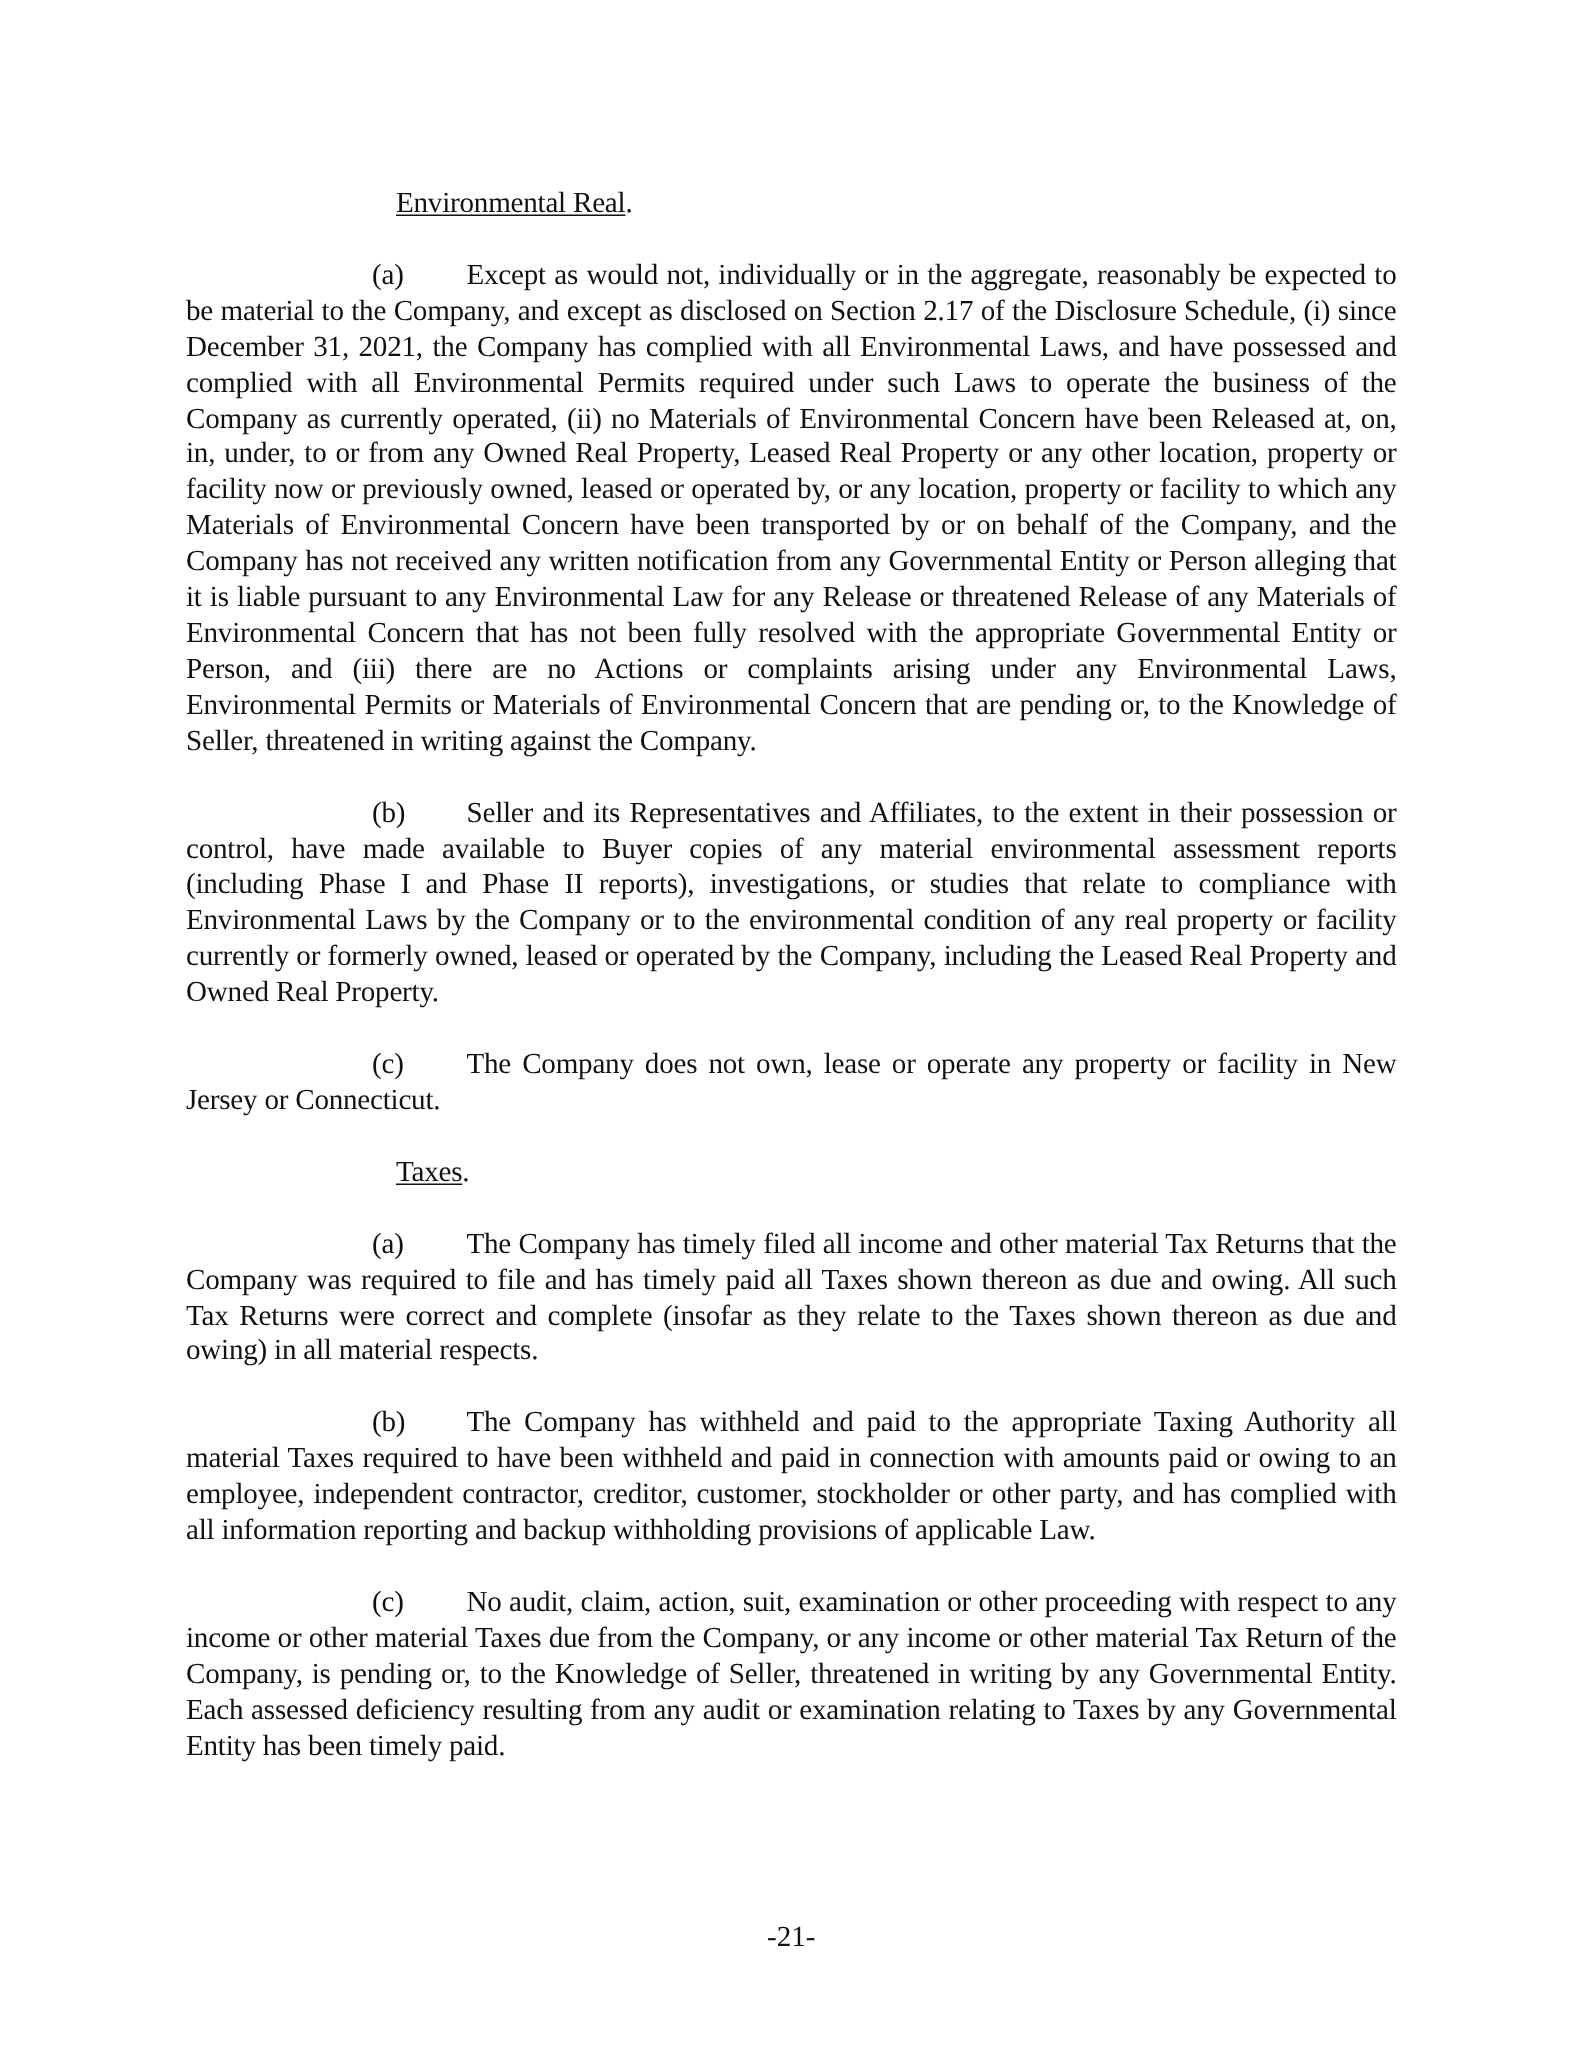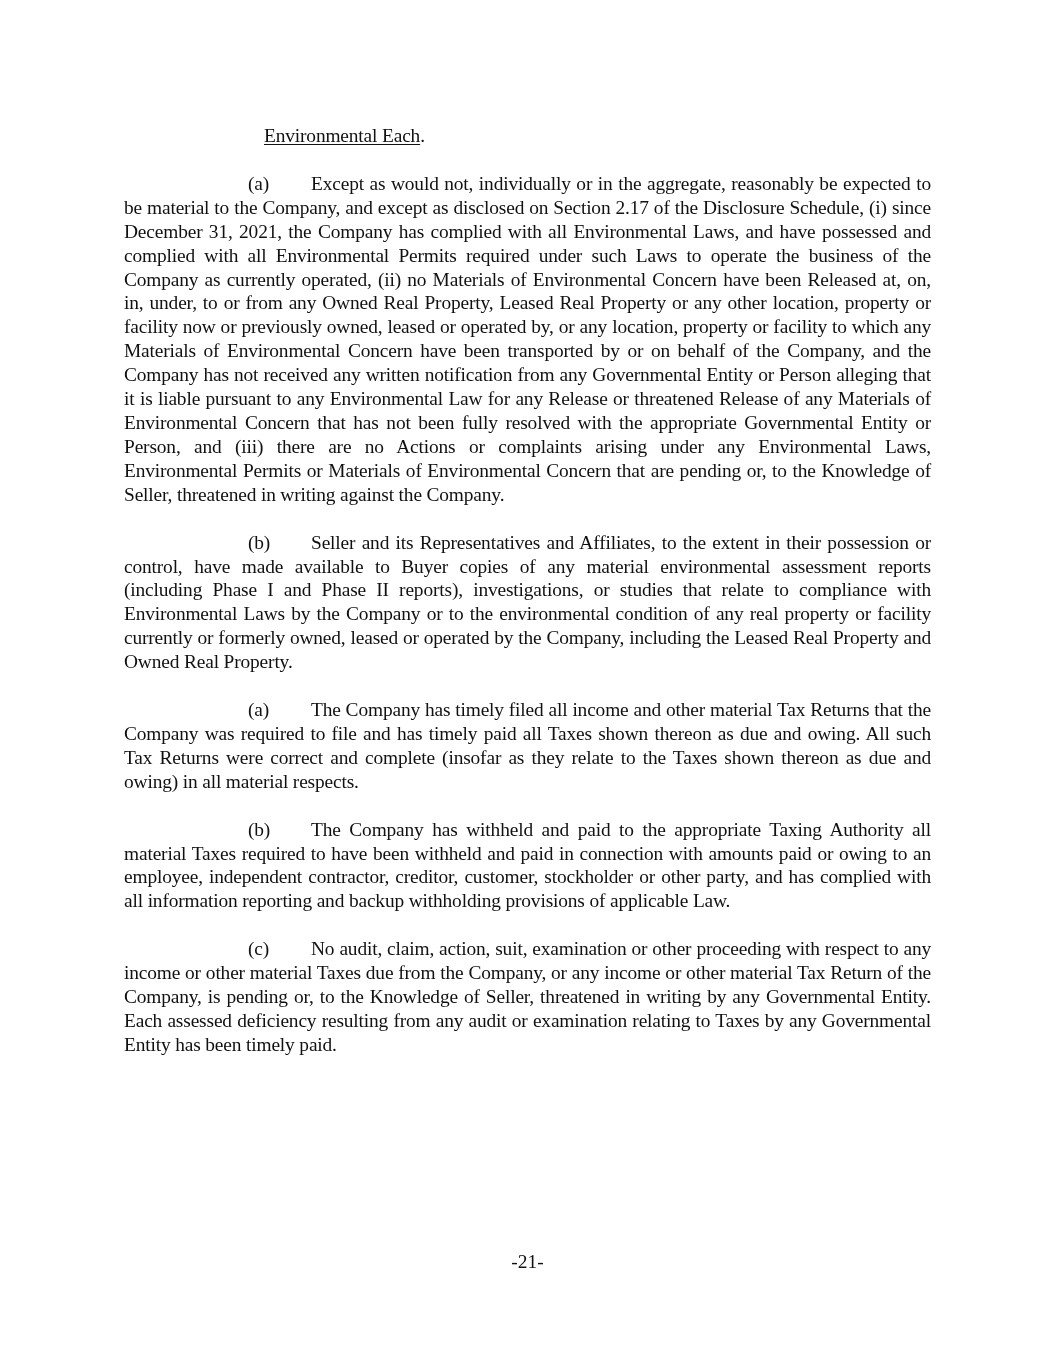--- a/index.html
+++ b/index.html
@@ -8,36 +8,38 @@
     position: absolute; left: 124px; top: 124px; width: 807px;
     font-family: "Liberation Serif", serif; font-size: 19.4px; line-height: 23.9px;
     color: #111111; letter-spacing: -0.15px;
   }
   .heading { margin: 0 0 24px 140px; }
   .heading .u { text-decoration: underline; text-underline-offset: 2px; }
   .para { margin: 0 0 24px 0; text-align: justify; text-indent: 124px; }
   .para .label { display: inline-block; width: 63px; text-indent: 0; }
   .u { text-underline-offset: 2px; }
   .footer {
-    position: absolute; top: 1251px; left: 0; width: 1055px; text-align: center;
+    position: absolute; top: 1281px; left: 0; width: 1055px; text-align: center;
     font-family: "Liberation Serif", serif; font-size: 19.4px; color: #111111;
   }
 </style>
 </head>
 <body>
 
 <div class="page">
 
-  <div class="heading"><span class="u">Environmental Each</span><span>.</span></div>
+  <div class="heading"><span class="u">Environmental Real</span><span>.</span></div>
 
   <p class="para"><span class="label">(a)</span><span>Except as would not, individually or in the aggregate, reasonably be expected to be material to the Company, and except as disclosed on </span><span class="u">Section 2.17</span><span> of the Disclosure Schedule, (i) since December 31, 2021, the Company has complied with all Environmental Laws, and have possessed and complied with all Environmental Permits required under such Laws to operate the business of the Company as currently operated, (ii) no Materials of Environmental Concern have been Released at, on, in, under, to or from any Owned Real Property, Leased Real Property or any other location, property or facility now or previously owned, leased or operated by, or any location, property or facility to which any Materials of Environmental Concern have been transported by or on behalf of the Company, and the Company has not received any written notification from any Governmental Entity or Person alleging that it is liable pursuant to any Environmental Law for any Release or threatened Release of any Materials of Environmental Concern that has not been fully resolved with the appropriate Governmental Entity or Person, and (iii) there are no Actions or complaints arising under any Environmental Laws, Environmental Permits or Materials of Environmental Concern that are pending or, to the Knowledge of Seller, threatened in writing against the Company.</span></p>
 
   <p class="para"><span class="label">(b)</span><span>Seller and its Representatives and Affiliates, to the extent in their possession or control, have made available to Buyer copies of any material environmental assessment reports (including Phase I and Phase II reports), investigations, or studies that relate to compliance with Environmental Laws by the Company or to the environmental condition of  any real property or facility currently or formerly owned, leased or operated by the Company, including the Leased Real Property and Owned Real Property.</span></p>
 
+  <p class="para"><span class="label">(c)</span><span>The Company does not own, lease or operate any property or facility in New Jersey or Connecticut.</span></p>
 
+  <div class="heading"><span class="u">Taxes</span><span>.</span></div>
 
   <p class="para"><span class="label">(a)</span><span>The Company has timely filed all income and other material Tax Returns that the Company was required to file and has timely paid all Taxes shown thereon as due and owing.  All such Tax Returns were correct and complete (insofar as they relate to the Taxes shown thereon as due and owing) in all material respects.</span></p>
 
   <p class="para"><span class="label">(b)</span><span>The Company has withheld and paid to the appropriate Taxing Authority all material Taxes required to have been withheld and paid in connection with amounts paid or owing to an employee, independent contractor, creditor, customer, stockholder or other party, and has complied with all information reporting and backup withholding provisions of applicable Law.</span></p>
 
   <p class="para"><span class="label">(c)</span><span>No audit, claim, action, suit, examination or other proceeding with respect to any income or other material Taxes due from the Company, or any income or other material Tax Return of the Company, is pending or, to the Knowledge of Seller, threatened in writing by any Governmental Entity.  Each assessed deficiency resulting from any audit or examination relating to Taxes by any Governmental Entity has been timely paid.</span></p>
 
 
 </div>
 

